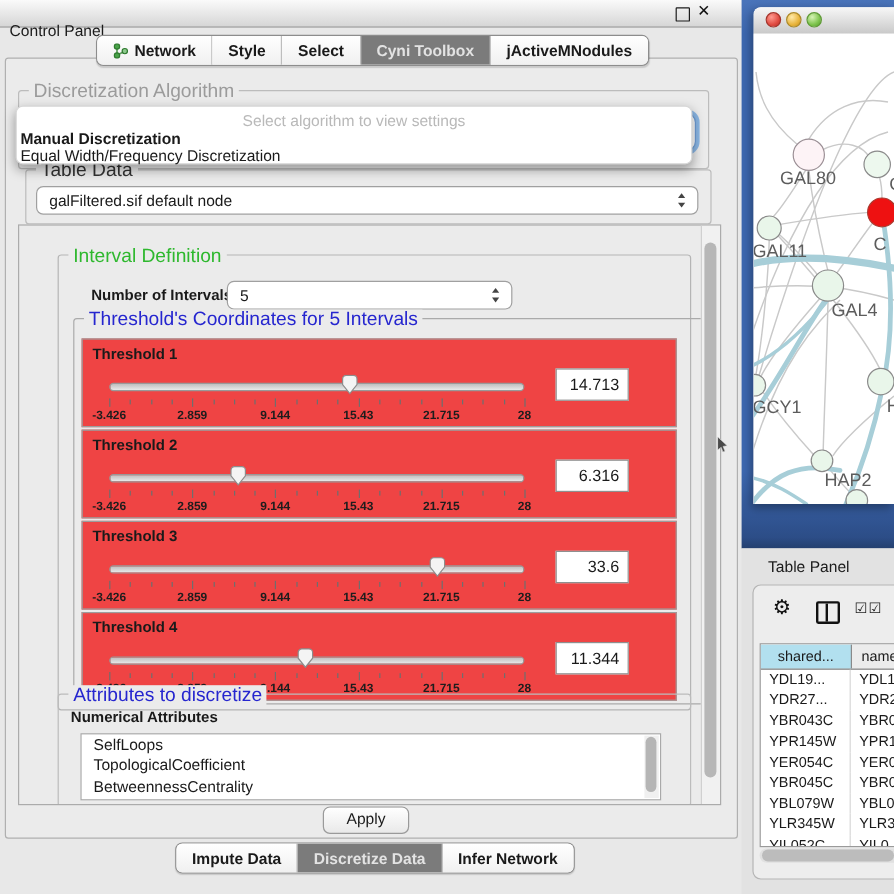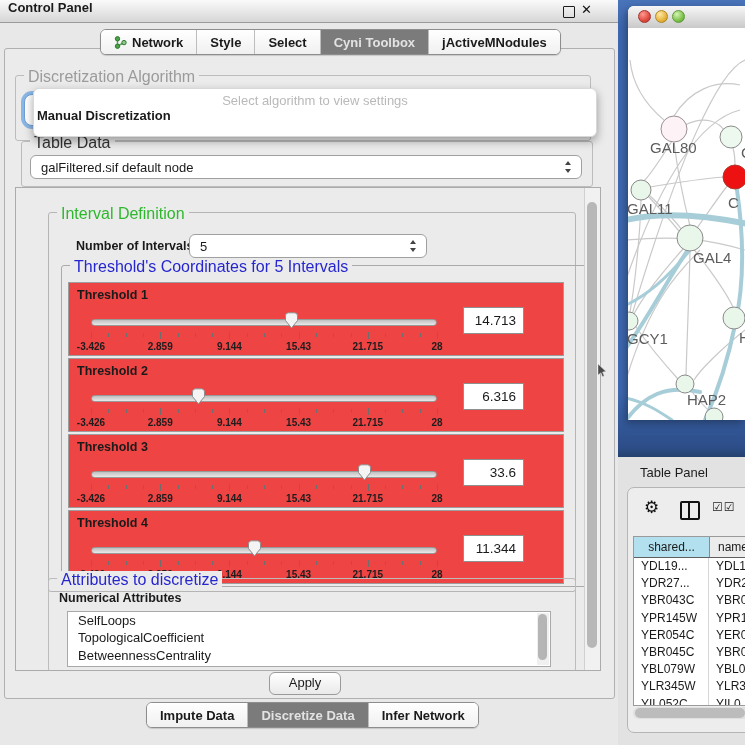--- a/index.html
+++ b/index.html
@@ -4,31 +4,31 @@
 <style>
   html,body{margin:0;padding:0;}
   #root{position:relative;width:745px;height:745px;background:#e8e8e8;overflow:hidden;
         font-family:"Liberation Sans",sans-serif;color:#1a1a1a;-webkit-user-select:none;}
   .abs{position:absolute;}
   .glyph{font-family:"DejaVu Sans",sans-serif;}
 
   
   .titlebar{left:0;top:0;width:618px;height:22px;background:linear-gradient(#fafafa,#d6d6d6);
             border-bottom:1px solid #9b9b9b;}
-  .title-text{left:8px;top:0;font-size:13px;color:#1b1b1b;font-weight:bold;}
+  .title-text{left:8px;top:18px;font-size:13px;color:#1b1b1b;}
   .float-btn{left:563px;top:6px;width:10px;height:10px;border:1.5px solid #1c1c1c;border-radius:1px;}
   .close-btn{left:581px;top:2px;font-size:13px;font-weight:bold;color:#111;}
 
   .tabstrip{top:29px;height:24px;display:flex;border:1px solid #8d8d8d;border-radius:6px;
             overflow:hidden;background:#fff;z-index:5;box-shadow:0 1px 1px rgba(0,0,0,.15);}
   .tab{display:flex;align-items:center;gap:5px;padding:0 13px;font-size:13px;font-weight:bold;
        background:linear-gradient(#ffffff,#f0f0f0);border-right:1px solid #bdbdbd;cursor:default;white-space:nowrap;}
   .tab:last-child{border-right:none;}
   .tab.sel{background:#7b7b7b;color:#e3e3e3;}
-  .top-tabs{left:100px;}
+  .top-tabs{left:80px;}
   .bottom-tabs{left:146px;top:702px;}
 
   .content-box{left:4px;top:48px;width:609px;height:649px;background:#ebebeb;
                border:1px solid #b0b0b0;border-radius:3px;}
   .group{position:absolute;border:1px solid #bcbcbc;border-radius:3px;}
   .group-title{position:absolute;left:8px;top:-8px;background:#ebebeb;padding:0 4px;font-size:16px;}
   .gt-gray{color:#9b9b9b;}.gt-dark{color:#333;}.gt-green{color:#2eb82e;}.gt-blue{color:#2626cf;}
 
   .combo{position:absolute;background:#fff;border:1px solid #a0a0a0;border-radius:6px;
          font-size:13px;line-height:23px;padding-left:10px;box-sizing:border-box;}
@@ -58,21 +58,21 @@
   .attr-list{position:absolute;background:#fff;border:1px solid #a9a9a9;overflow:hidden;}
   .attr-item{font-size:13px;line-height:17.4px;padding-left:10px;white-space:nowrap;}
   .list-scroll{position:absolute;right:1px;top:1px;width:12px;bottom:1px;background:#f0f0f0;}
   .list-scroll .thumb{position:absolute;left:1px;top:1px;width:9px;height:46px;background:#b5b5b5;border-radius:5px;}
 
   .apply-btn{left:264px;top:623px;width:70px;height:21px;background:linear-gradient(#ffffff,#e9e9e9);
              border:1px solid #9a9a9a;border-radius:6px;font-size:13px;text-align:center;line-height:20px;}
 
   
   .popup{left:13px;top:88px;width:564px;height:49px;background:#fff;z-index:50;border-radius:6px;
-         box-shadow:0 4px 10px rgba(0,0,0,.35);border:1px solid #d8d8d8;box-sizing:border-box;margin-left:20px;}
+         box-shadow:0 4px 10px rgba(0,0,0,.35);border:1px solid #d8d8d8;box-sizing:border-box;}
   .popup-ph{position:absolute;left:0;right:0;top:4px;text-align:center;color:#b9b9b9;font-size:13px;}
   .popup-opt{position:absolute;left:3px;font-size:13px;white-space:nowrap;}
   .popup-opt.b{font-weight:bold;top:19px;}
   .popup-opt.r{top:33px;}
 
   
   .blue-frame{left:618px;top:0;width:127px;height:457px;
      background:linear-gradient(180deg,#4a74ba 0%,#3d68b0 6%,#3d68b0 86%,#2c4d87 98%,#24406f 100%);}
   .net-window{left:628px;top:6px;width:117px;height:414px;background:#fff;border-radius:6px 0 0 0;
               box-shadow:-2px 3px 8px rgba(0,0,0,.35);}
@@ -340,20 +340,21 @@
           <div class="thumb"></div>
         </div>
     </div>
 
     <div class="abs apply-btn">Apply</div>
   </div>
 
   <div class="abs popup">
     <div class="popup-ph">Select algorithm to view settings</div>
     <div class="popup-opt b">Manual Discretization</div>
+    <div class="popup-opt r">Equal Width/Frequency Discretization</div>
   </div>
 
   <div class="abs tabstrip bottom-tabs">
     <div class="tab">
         <span>Impute Data</span>
       </div>
     <div class="tab sel">
         <span>Discretize Data</span>
       </div>
     <div class="tab">

